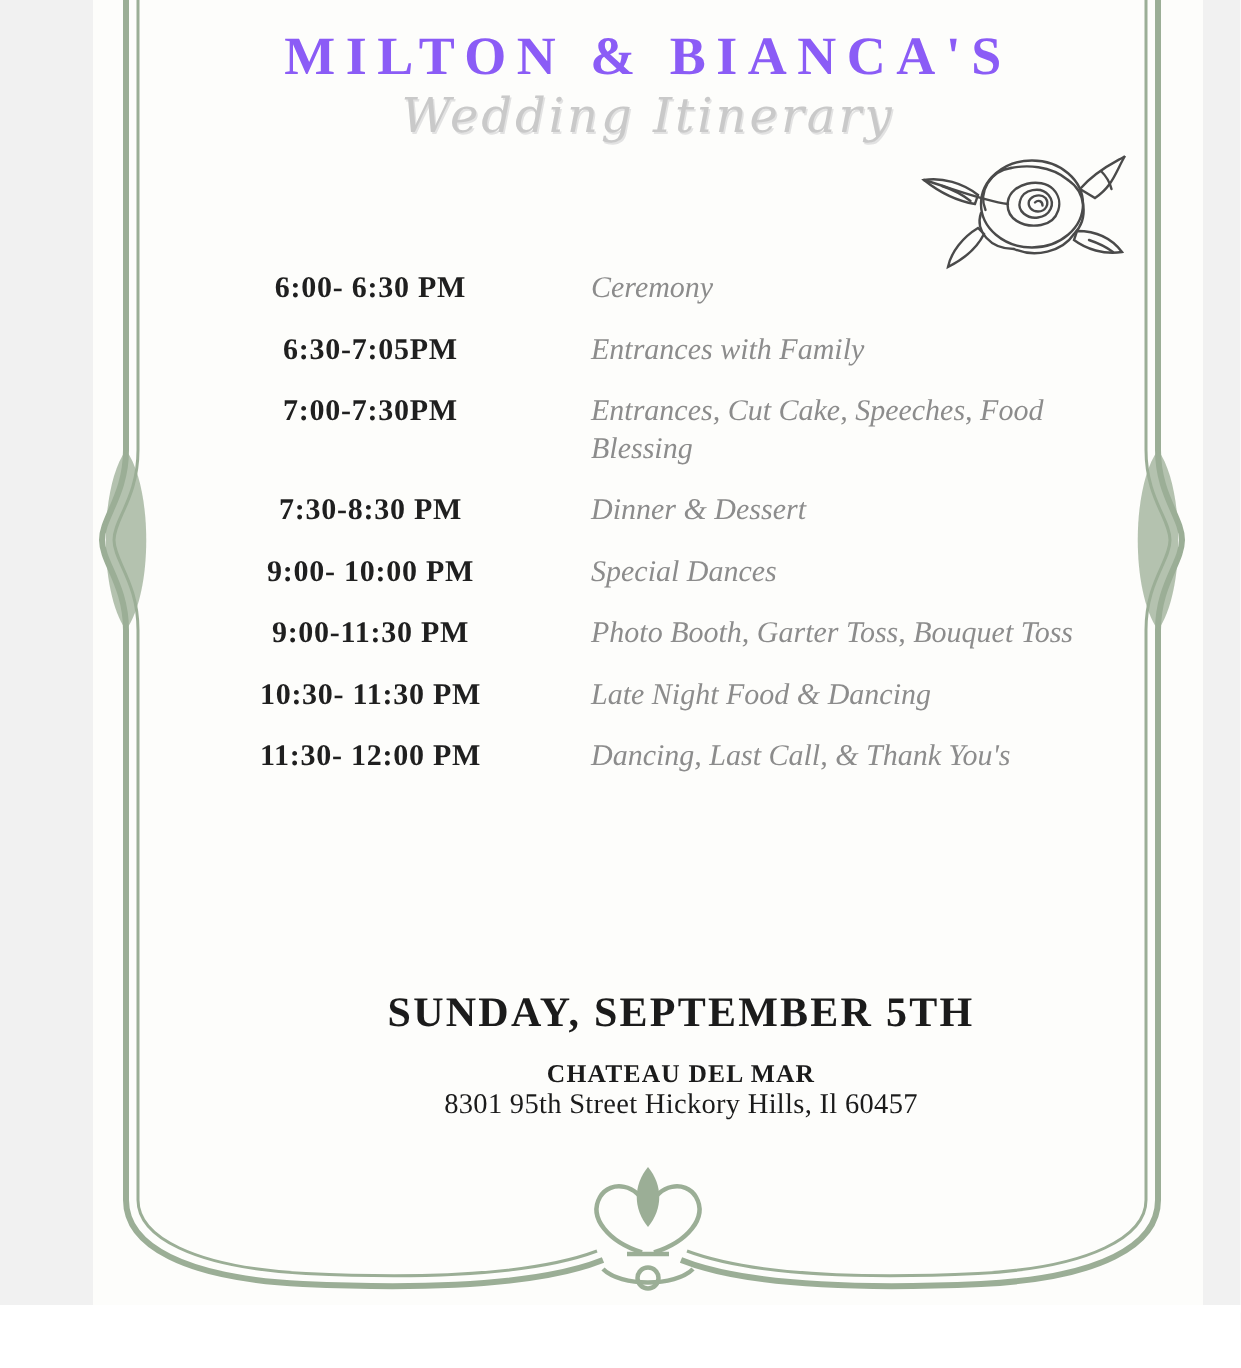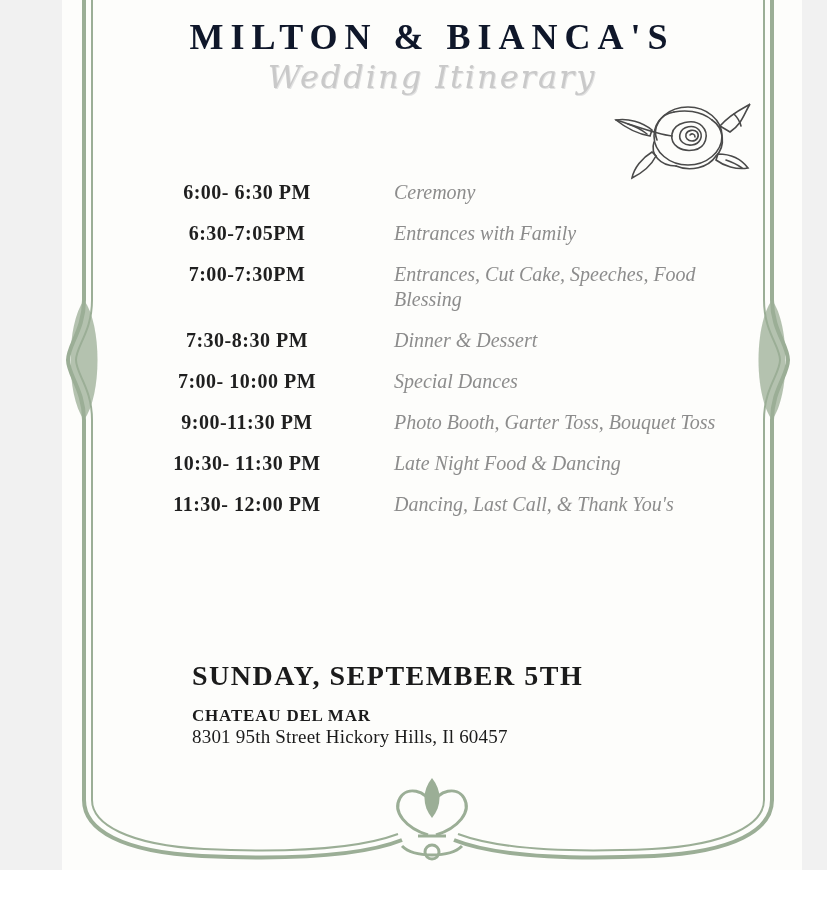--- a/index.html
+++ b/index.html
@@ -78,21 +78,21 @@
 
   .title {
     position: absolute;
     left: 0;
     top: 16px;
     width: 740px;
     text-align: center;
     font-family: "Liberation Serif", serif;
     font-size: 36px;
     letter-spacing: 7px;
-    color: #0f172a;
+    color: #8b5cf6;
     font-weight: 600;
   }
 
   .script {
     position: absolute;
     left: 0;
     top: 58px;
     width: 740px;
     text-align: center;
     font-family: "DejaVu Serif", serif;
@@ -138,23 +138,24 @@
     flex: 1;
     font-family: "Liberation Serif", serif;
     font-style: italic;
     font-size: 20px;
     color: #8c8c8c;
     line-height: 1.25;
   }
 
   .footer {
     position: absolute;
-    left: 130px;
+    left: 112px;
     top: 660px;
     width: 560px;
+    text-align: center;
   }
   .date {
     font-family: "Liberation Serif", serif;
     font-size: 28px;
     font-weight: 600;
     letter-spacing: 1.5px;
     color: #1b1b1b;
     margin-bottom: 14px;
   }
   .venue {
@@ -249,21 +250,21 @@
         </div>
         <div class="row">
           <div class="time">7:00-7:30PM</div>
           <div class="desc">Entrances, Cut Cake, Speeches, Food Blessing</div>
         </div>
         <div class="row">
           <div class="time">7:30-8:30 PM</div>
           <div class="desc">Dinner &amp; Dessert</div>
         </div>
         <div class="row">
-          <div class="time">7:00- 10:00 PM</div>
+          <div class="time">9:00- 10:00 PM</div>
           <div class="desc">Special Dances</div>
         </div>
         <div class="row">
           <div class="time">9:00-11:30 PM</div>
           <div class="desc">Photo Booth, Garter Toss, Bouquet Toss</div>
         </div>
         <div class="row">
           <div class="time">10:30- 11:30 PM</div>
           <div class="desc">Late Night Food &amp; Dancing</div>
         </div>

